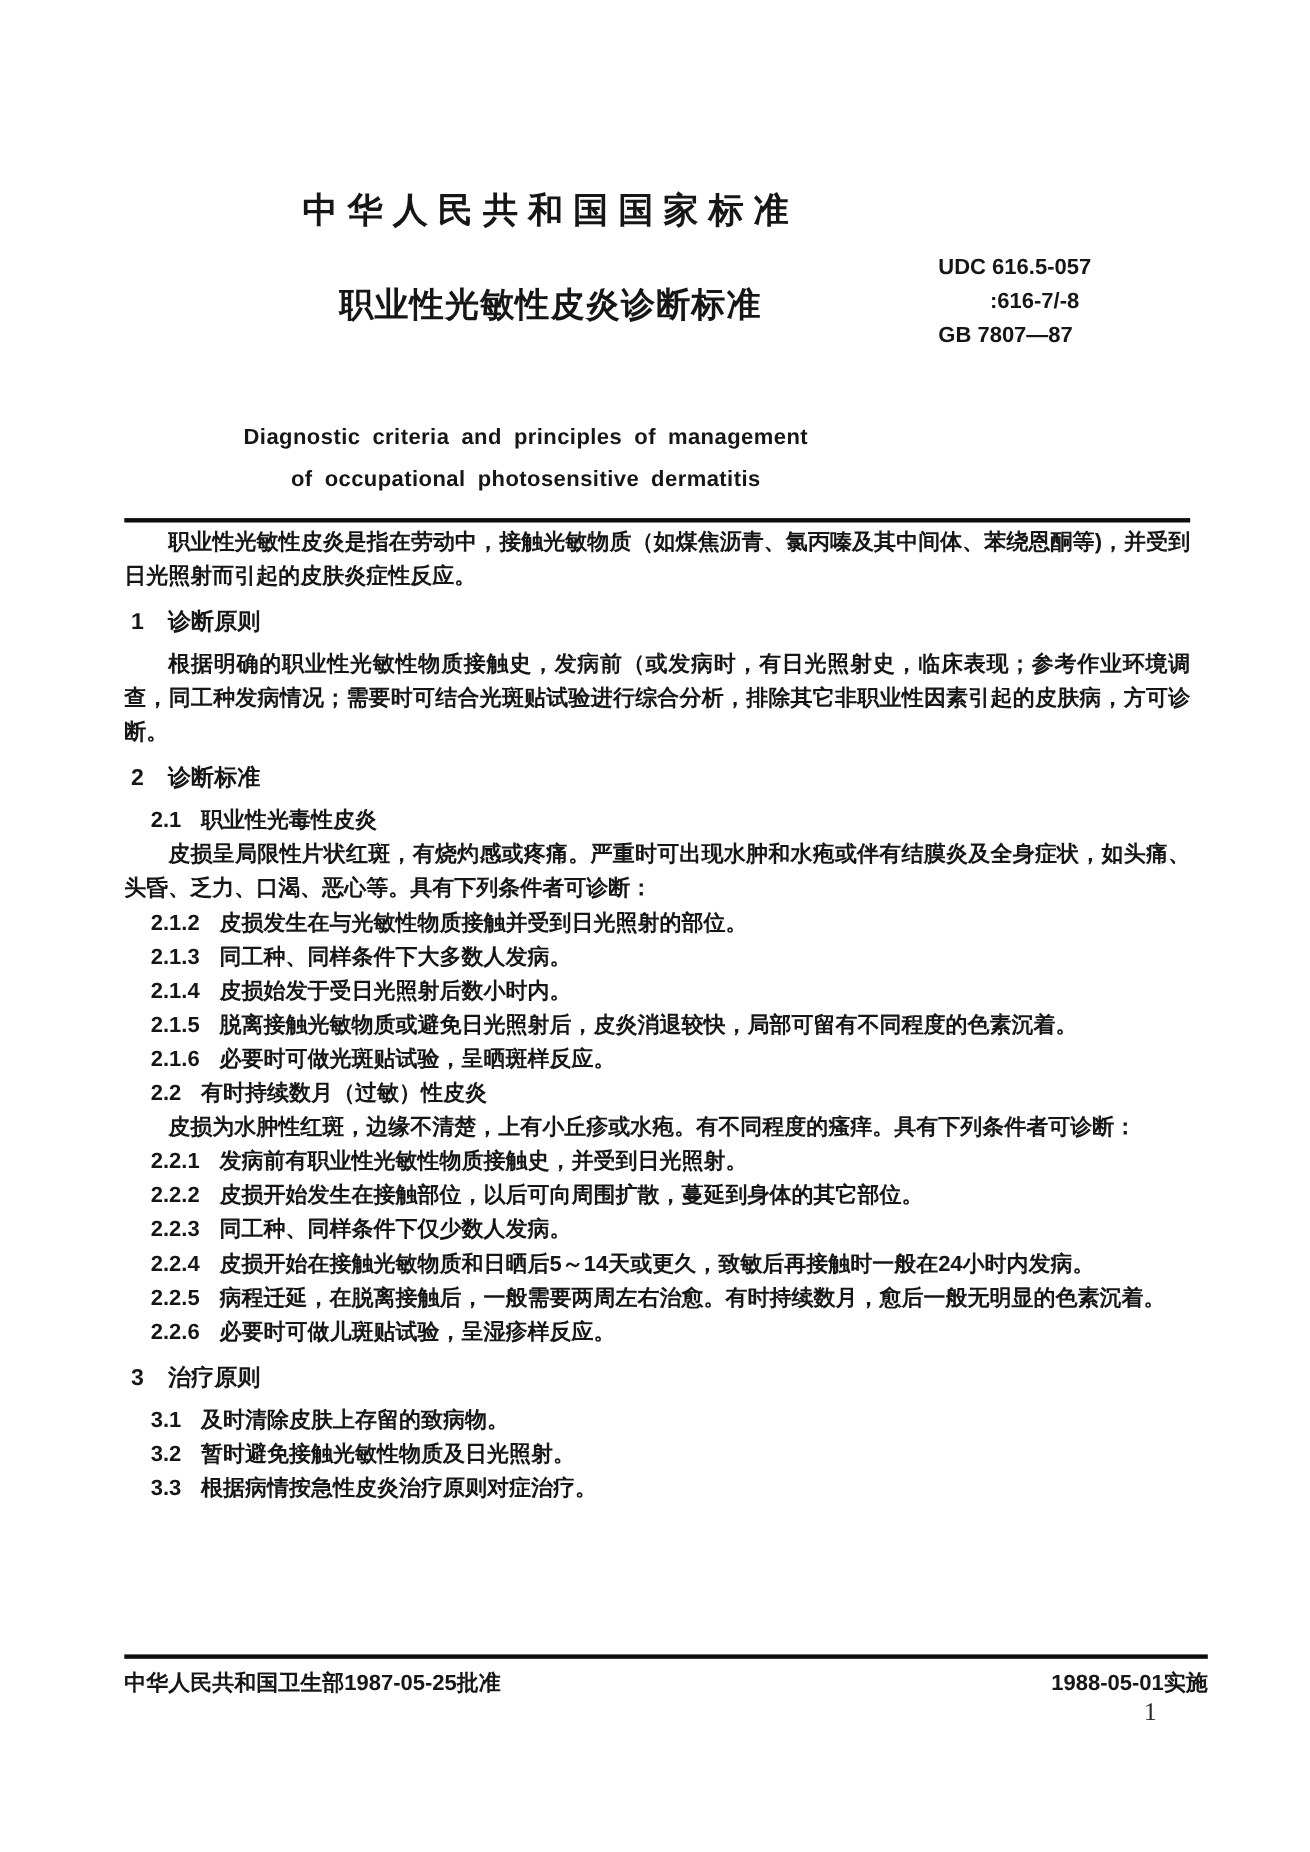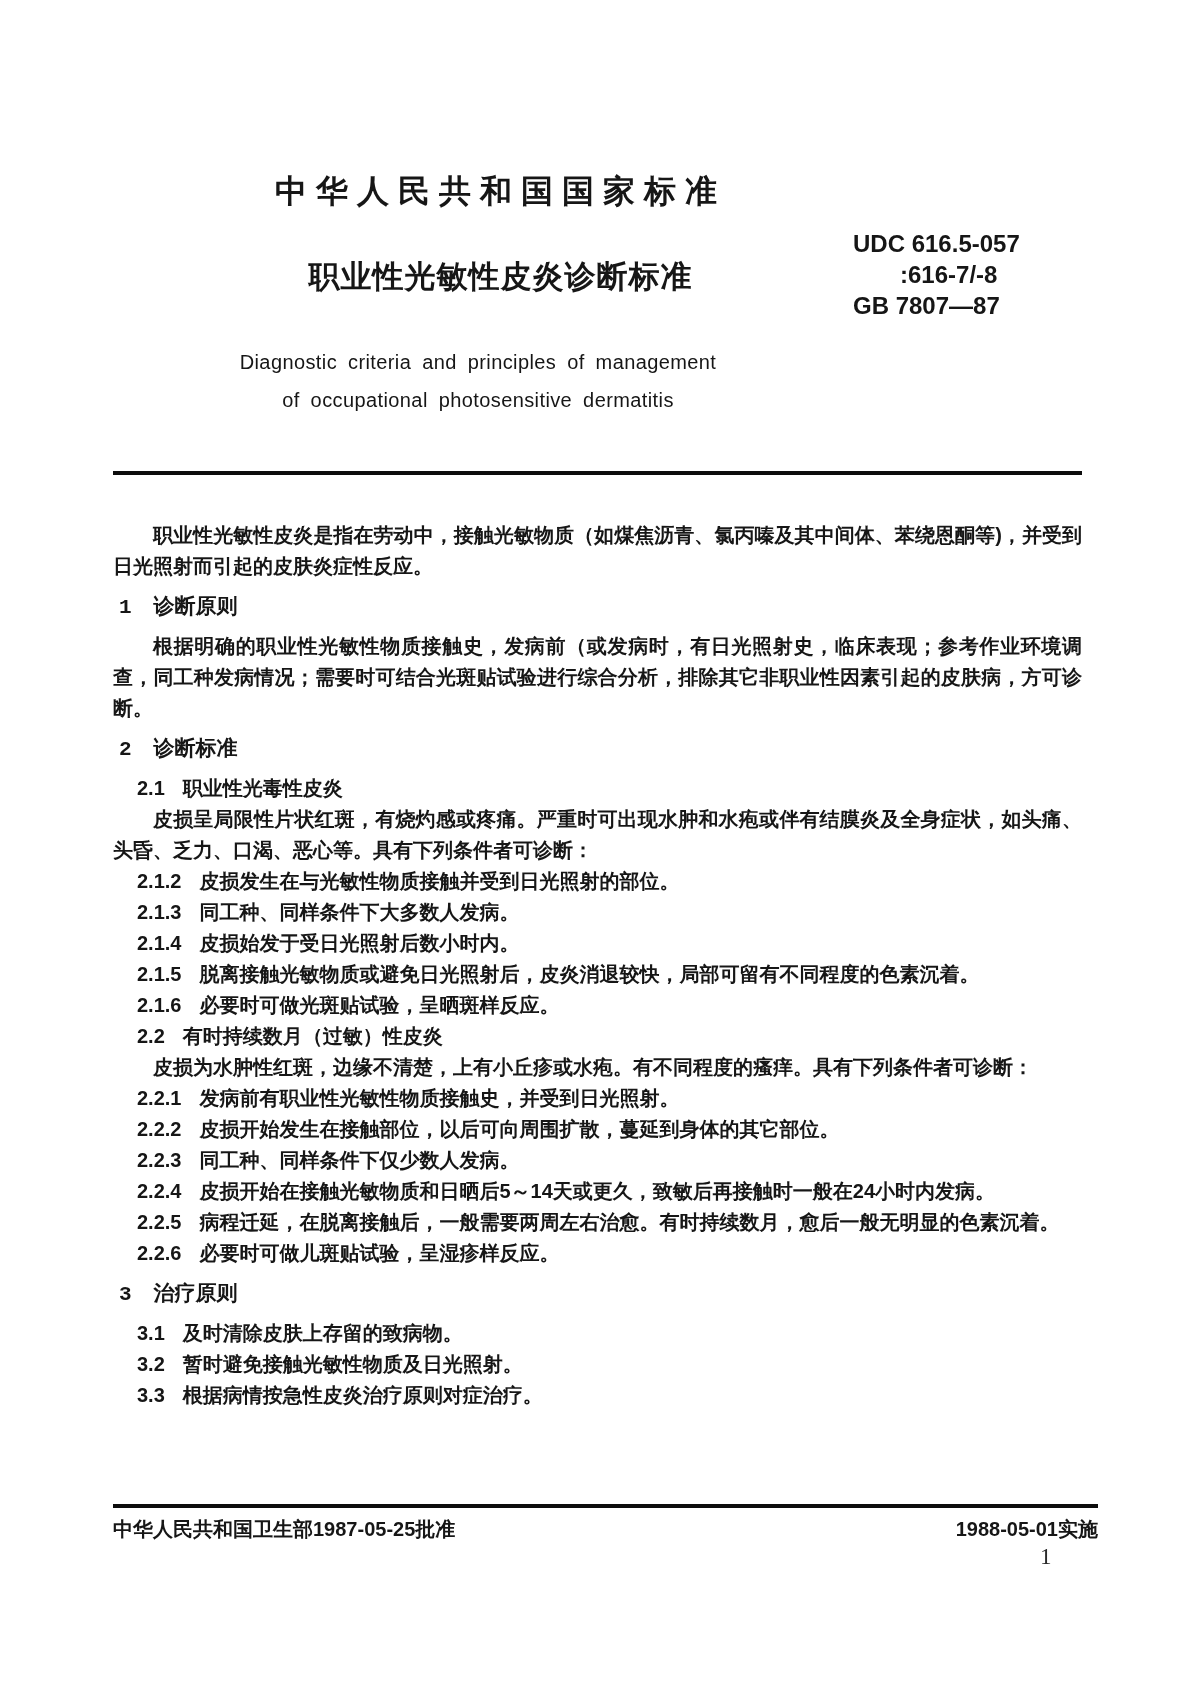--- a/index.html
+++ b/index.html
@@ -23,21 +23,21 @@
     top: 170px; left: 113px; width: 775px;
     text-align: center;
     font-size: 32px;
     font-weight: 700;
     letter-spacing: 9px;
     white-space: nowrap;
   }
   .udc-block {
     position: absolute;
     top: 228px; left: 853px; width: 170px;
-    font-size: 24px;
+    font-size: 20px;
     font-weight: 700;
     line-height: 31px;
     white-space: nowrap;
   }
   .udc-line2 { text-indent: 47px; }
   .hdr-title1 {
     position: absolute;
     top: 256px; left: 113px; width: 775px;
     text-align: center;
     font-size: 31px;
@@ -52,51 +52,51 @@
     font-size: 31px;
     font-weight: 700;
     letter-spacing: 3px;
     white-space: nowrap;
   }
   .hdr-en1, .hdr-en2 {
     position: absolute;
     left: 113px; width: 730px;
     text-align: center;
     font-size: 20px;
-    font-weight: 400;
+    font-weight: 700;
     word-spacing: 5px;
     letter-spacing: 0.4px;
     white-space: nowrap;
+    margin-top: 36px;
   }
   .hdr-en1 { top: 351px; }
   .hdr-en2 { top: 389px; }
   .rule-top {
     position: absolute;
     top: 471px; left: 113px; width: 969px; height: 4px;
     background: #0d0d0d;
   }
   
   .content {
     position: absolute;
-    top: 520px; left: 113px; width: 969px;
+    top: 478px; left: 113px; width: 969px;
     font-size: 20px;
     line-height: 31px;
     font-weight: 600;
     text-align: justify;
   }
   .para {
     margin: 0;
     text-indent: 40px;
   }
   .sec-h {
     margin: 10px 0 8px 0;
     font-size: 21px;
     font-weight: 700;
     text-indent: 6px;
-    font-family: Liberation Mono, monospace;
   }
   .sec-h .n { margin-right: 22px; }
   .sub-h {
     margin: 0;
     font-size: 20px;
     font-weight: 700;
     text-indent: 24px;
   }
   .sub-h .n { margin-right: 18px; }
   .clause {

